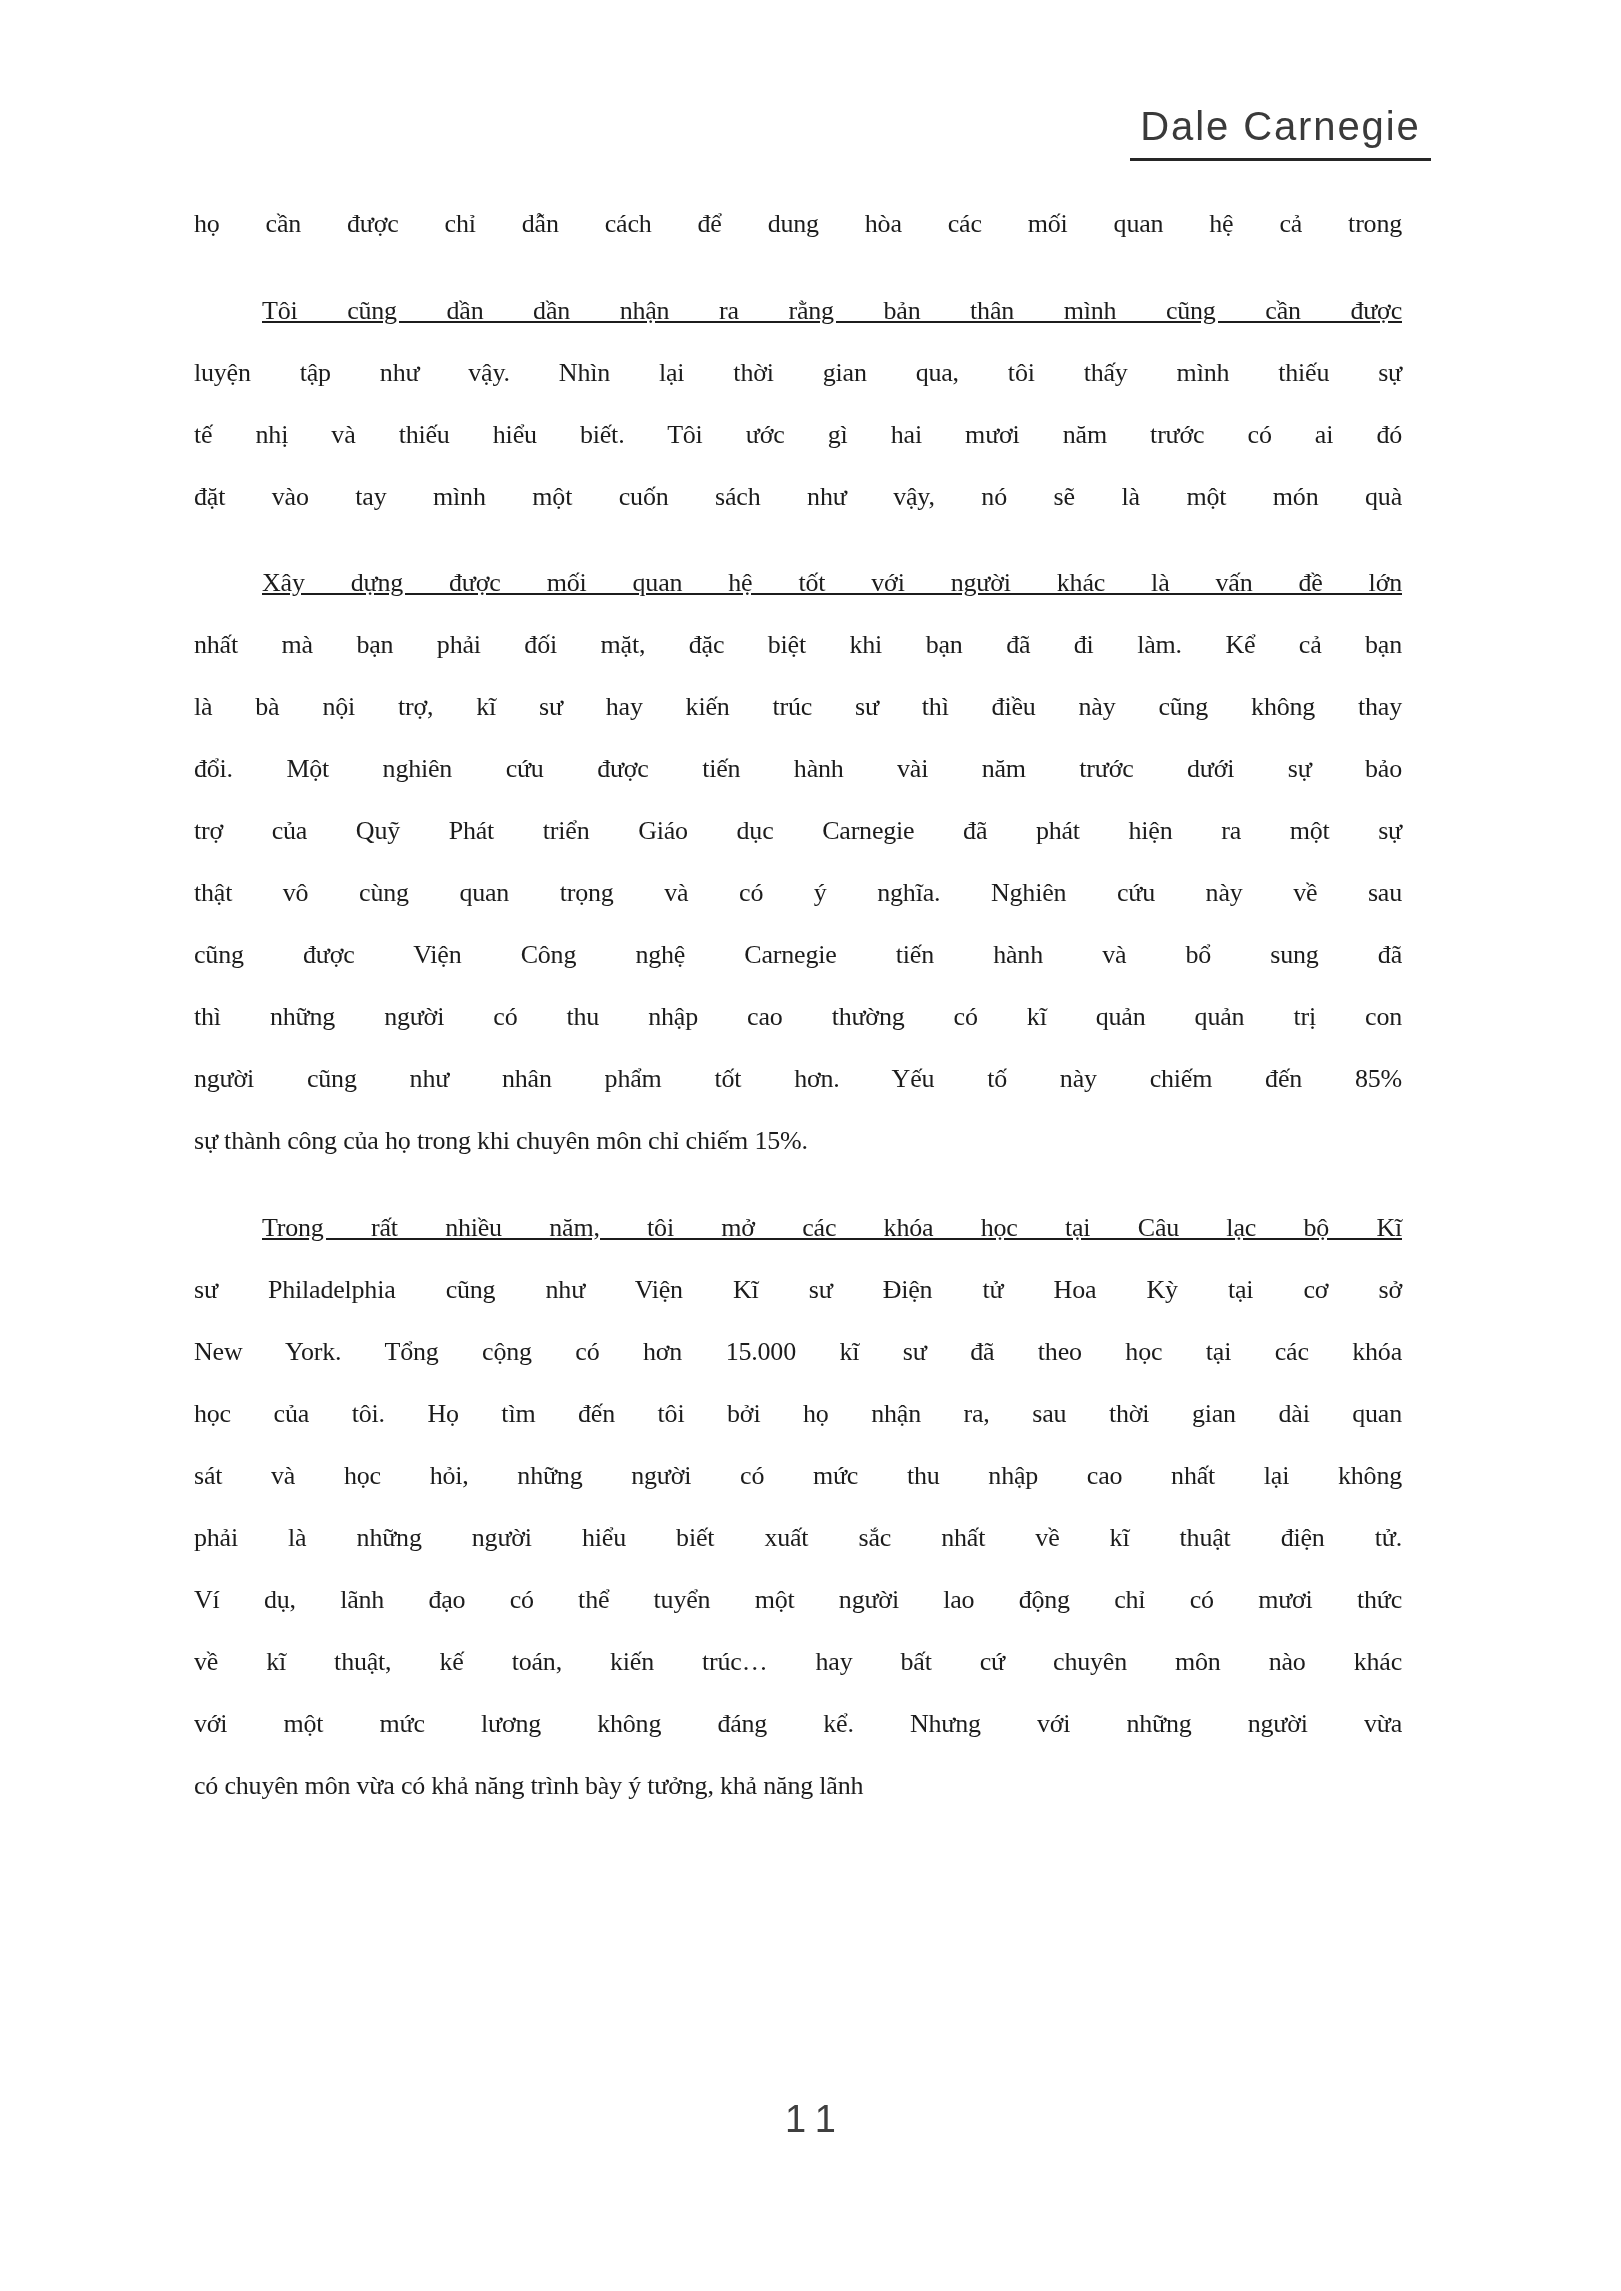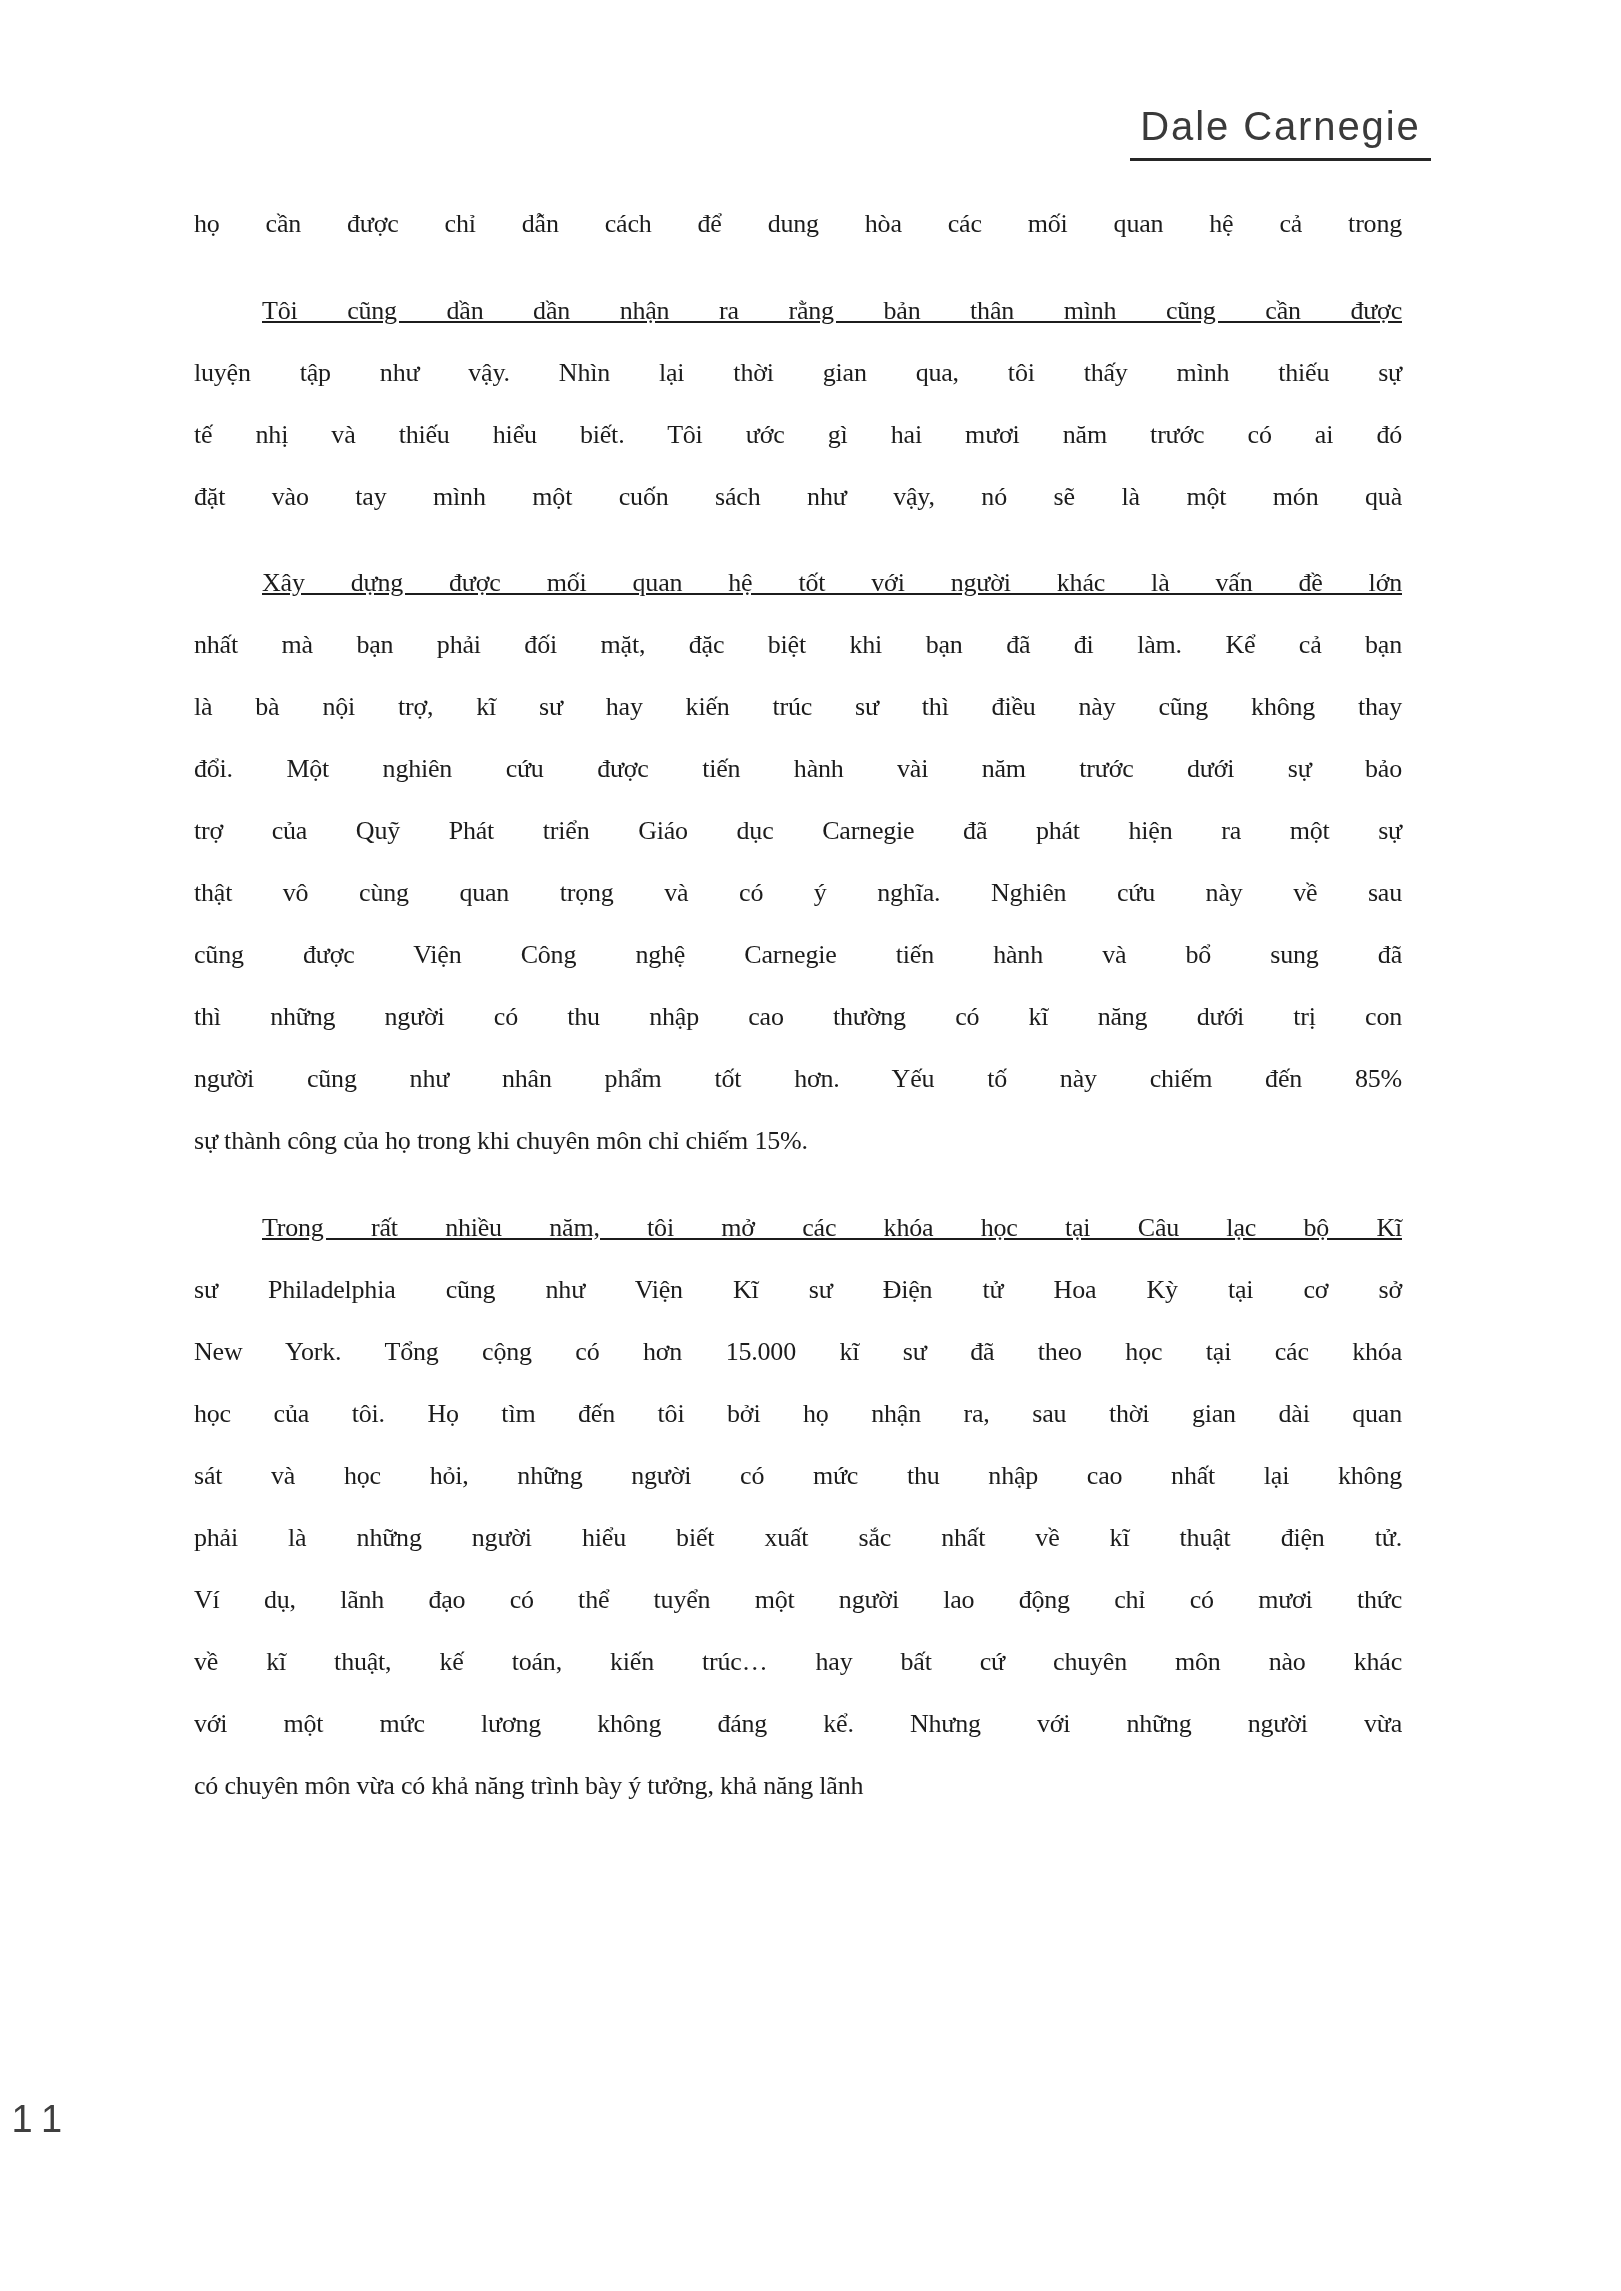--- a/index.html
+++ b/index.html
@@ -44,21 +44,21 @@
   .paragraph + .paragraph{margin-top:24.6px;}
   .line{
     text-align:justify;
     text-align-last:justify;
     text-justify:inter-word;
   }
   .line.last{text-align-last:left;}
   .line.indent{text-indent:68px;text-decoration:underline;}
   .footer{
     position:absolute;top:2097px;left:0;width:100%;
-    text-align:left;
+    text-align:center;
   }
   .page-number{
     display:inline-block;
     font-family:"Liberation Sans", sans-serif;
     font-size:38px;line-height:45px;
     letter-spacing:11.4px;
     text-indent:11.4px;
     color:var(--pagenum);
   }
 </style>
@@ -83,21 +83,21 @@
         <div class="line">đặt vào tay mình một cuốn sách như vậy, nó sẽ là một món quà</div>
       </div>
       <div class="paragraph">
         <div class="line indent">Xây dựng được mối quan hệ tốt với người khác là vấn đề lớn</div>
         <div class="line">nhất mà bạn phải đối mặt, đặc biệt khi bạn đã đi làm. Kể cả bạn</div>
         <div class="line">là bà nội trợ, kĩ sư hay kiến trúc sư thì điều này cũng không thay</div>
         <div class="line">đổi. Một nghiên cứu được tiến hành vài năm trước dưới sự bảo</div>
         <div class="line">trợ của Quỹ Phát triển Giáo dục Carnegie đã phát hiện ra một sự</div>
         <div class="line">thật vô cùng quan trọng và có ý nghĩa. Nghiên cứu này về sau</div>
         <div class="line">cũng được Viện Công nghệ Carnegie tiến hành và bổ sung đã</div>
-        <div class="line">thì những người có thu nhập cao thường có kĩ năng dưới trị con</div>
+        <div class="line">thì những người có thu nhập cao thường có kĩ quản quản trị con</div>
         <div class="line">người cũng như nhân phẩm tốt hơn. Yếu tố này chiếm đến 85%</div>
         <div class="line last">sự thành công của họ trong khi chuyên môn chỉ chiếm 15%.</div>
       </div>
       <div class="paragraph">
         <div class="line indent">Trong rất nhiều năm, tôi mở các khóa học tại Câu lạc bộ Kĩ</div>
         <div class="line">sư Philadelphia cũng như Viện Kĩ sư Điện tử Hoa Kỳ tại cơ sở</div>
         <div class="line">New York. Tổng cộng có hơn 15.000 kĩ sư đã theo học tại các khóa</div>
         <div class="line">học của tôi. Họ tìm đến tôi bởi họ nhận ra, sau thời gian dài quan</div>
         <div class="line">sát và học hỏi, những người có mức thu nhập cao nhất lại không</div>
         <div class="line">phải là những người hiểu biết xuất sắc nhất về kĩ thuật điện tử.</div>

